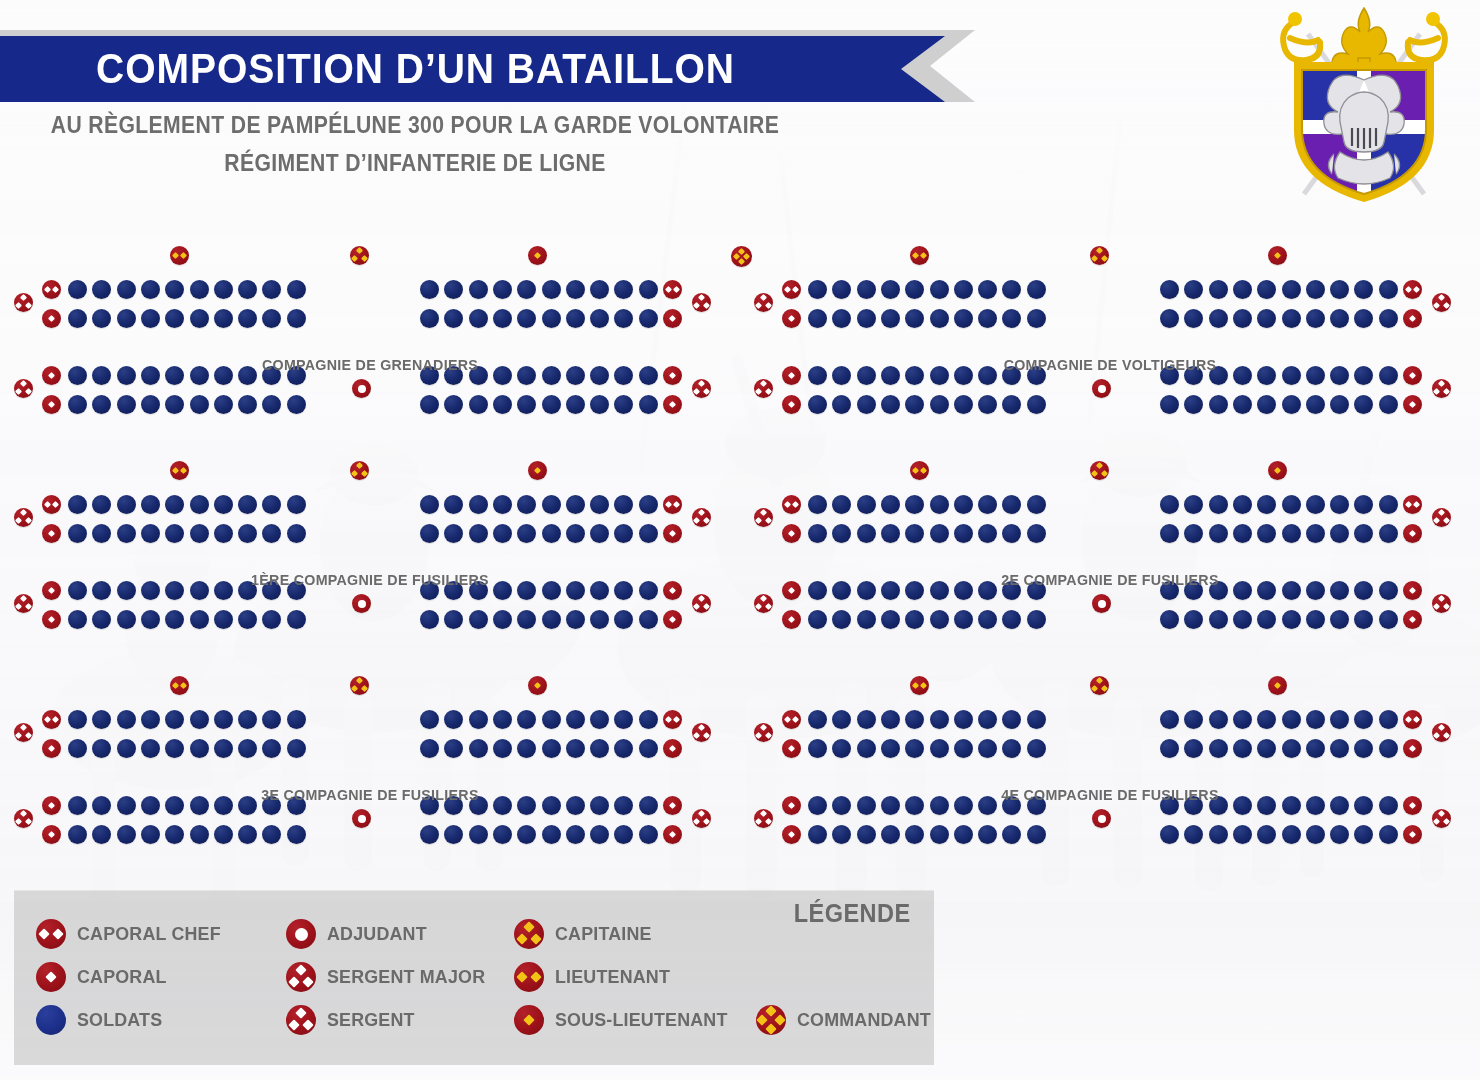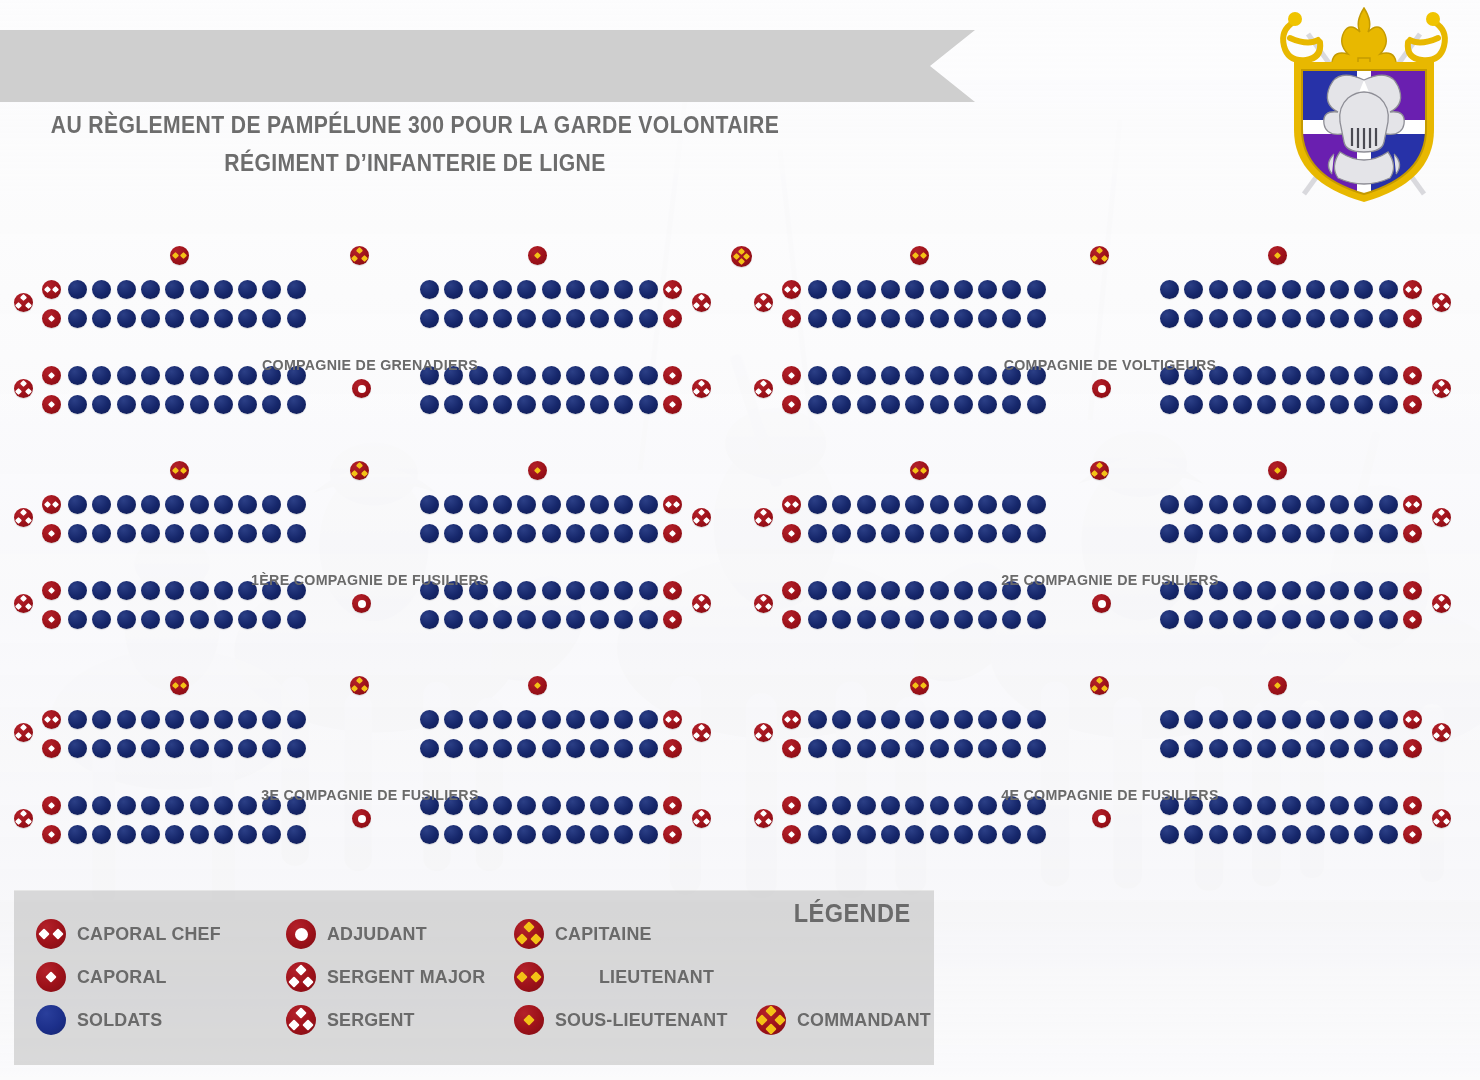--- a/index.html
+++ b/index.html
@@ -192,20 +192,23 @@
     <line x1="780" y1="150" x2="812" y2="430"></line>
     <line x1="1120" y1="120" x2="1090" y2="420"></line>
   </g>
 </svg>
 <div id="bg-veil"></div>
 
 <div id="sheet">
 
   <div class="header">
     <div class="banner-shadow"></div>
+    <div class="banner">
+      <h1>COMPOSITION D’UN BATAILLON</h1>
+    </div>
     <div class="sub">
       <span>AU RÈGLEMENT DE PAMPÉLUNE 300 POUR LA GARDE VOLONTAIRE</span>
       <span class="l2">RÉGIMENT D’INFANTERIE DE LIGNE</span>
     </div>
 
     <svg class="crest" viewBox="0 0 200 205">
       <g>
         <g stroke="#d9d9dd" stroke-width="5" fill="none">
           <line x1="44" y1="32" x2="160" y2="192"></line>
           <line x1="156" y1="32" x2="40" y2="192"></line>
@@ -1170,21 +1173,21 @@
           <span class="leg-text">SERGENT</span>
         </div>
         <div class="leg-item" style="left: 500px; top: 28px;">
           <div class="leg-badge red">
             <span class="dia" style="position: absolute; background: rgb(243, 194, 22); transform: rotate(45deg); left: calc(50% - 4px); top: calc(50% - 11.452px);"></span>
             <span class="dia" style="position: absolute; background: rgb(243, 194, 22); transform: rotate(45deg); left: calc(50% - 11.452px); top: calc(50% + 1.184px);"></span>
             <span class="dia" style="position: absolute; background: rgb(243, 194, 22); transform: rotate(45deg); left: calc(50% + 3.452px); top: calc(50% + 1.184px);"></span>
           </div>
           <span class="leg-text">CAPITAINE</span>
         </div>
-        <div class="leg-item" style="left: 500px; top: 71px; gap: 44px;">
+        <div class="leg-item" style="left: 500px; top: 71px;">
           <div class="leg-badge red">
             <span class="dia" style="position: absolute; background: rgb(243, 194, 22); transform: rotate(45deg); left: calc(50% - 10.804px); top: calc(50% - 4px);"></span>
             <span class="dia" style="position: absolute; background: rgb(243, 194, 22); transform: rotate(45deg); left: calc(50% + 2.804px); top: calc(50% - 4px);"></span>
           </div>
           <span class="leg-text">LIEUTENANT</span>
         </div>
         <div class="leg-item" style="left: 500px; top: 114px;">
           <div class="leg-badge red">
             <span class="dia" style="position: absolute; background: rgb(243, 194, 22); transform: rotate(45deg); left: calc(50% - 4px); top: calc(50% - 4px);"></span>
           </div>

